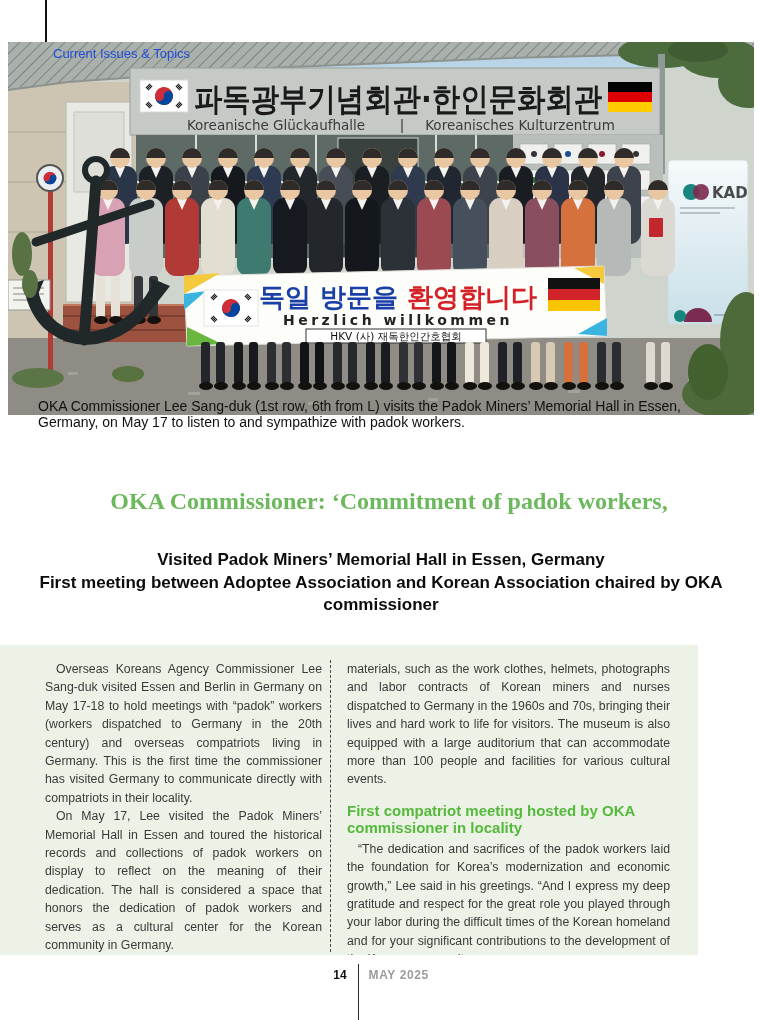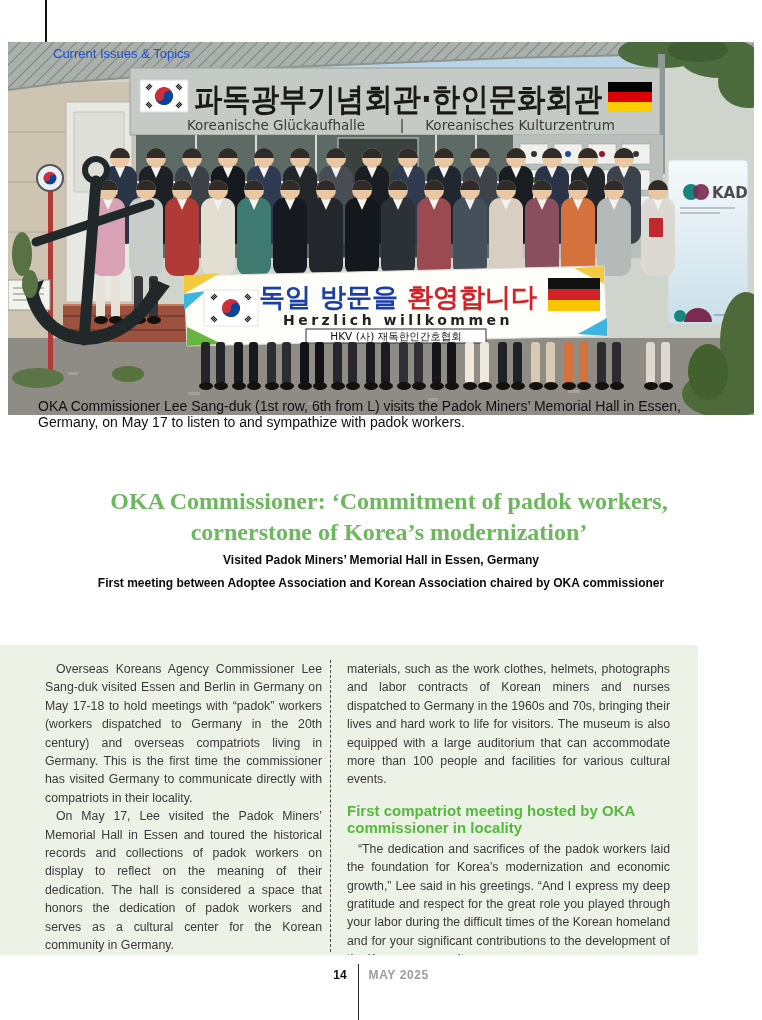--- a/index.html
+++ b/index.html
@@ -6,21 +6,21 @@
   .page{position:relative;width:762px;height:1020px;background:#ffffff;overflow:hidden;
         font-family:"Liberation Sans",sans-serif;}
   .kicker-rule{position:absolute;left:45px;top:0;width:2px;height:43px;background:#111;}
   .kicker{position:absolute;left:53px;top:46px;font-size:13px;font-weight:400;color:#1d4ed8;z-index:3;}
   .photo{position:absolute;left:8px;top:42px;width:749px;height:373px;margin:0;}
   .caption{position:absolute;left:38px;top:398px;width:705px;font-size:14px;color:#101010;margin:0;}
   .headline{position:absolute;left:0;top:478px;width:100%;text-align:center;
             font-family:"Liberation Serif",serif;font-size:24px;line-height:31px;
             color:#6cb85c;margin:8px;font-weight:700;}
   .subtitle{position:absolute;left:31px;top:549px;width:700px;text-align:center;
-            font-size:12px;line-height:22.5px;color:#0c0c0c;margin:0;font-weight:700;}
+            font-size:17px;line-height:22.5px;color:#0c0c0c;margin:0;font-weight:700;}
   .subtitle span{display:inline;}
   .article{position:absolute;left:0;top:645px;width:698px;height:310px;background:#edf2e6;
            box-sizing:border-box;padding:15px 28px 0 45px;display:flex;overflow:hidden;}
   .col-left{width:277px;flex:none;}
   .col-divider{flex:none;width:0;border-left:1px dashed #4a4a4a;margin-left:8px;margin-right:16px;height:292px;}
   .col-right{flex:1;}
   .article p{font-size:12.3px;line-height:18.4px;text-align:justify;color:#3a3a3a;margin:0;}
   .indent{text-indent:11px;}
   .subhead{font-size:15px;color:#55b93c;margin:13px 0 4px 0;font-weight:700;}
   .footer{position:absolute;top:964px;left:0;width:100%;display:flex;justify-content:center;
@@ -293,21 +293,21 @@
       <g fill="#4e6a3a">
         <ellipse cx="738" cy="300" rx="26" ry="50"></ellipse>
         <ellipse cx="718" cy="352" rx="44" ry="24"></ellipse>
         <ellipse cx="700" cy="330" rx="20" ry="28" fill="#42612f"></ellipse>
       </g>
     </svg>
   </figure>
 
   <p class="caption">OKA Commissioner Lee Sang-duk (1st row, 6th from L) visits the Padok Miners’ Memorial Hall in Essen, Germany, on May 17 to listen to and sympathize with padok workers.</p>
 
-  <h1 class="headline"><span>OKA Commissioner: ‘Commitment of padok workers,</span><br><span>cornerstone of Korea’s modernization’</span></h1>
+  <h1 class="headline"><span>OKA Commissioner: ‘Commitment of padok workers,</span><br></h1>
 
   <h2 class="subtitle"><span>Visited Padok Miners’ Memorial Hall in Essen, Germany</span><br><span>First meeting between Adoptee Association and Korean Association chaired by OKA commissioner</span></h2>
 
   <section class="article">
     <div class="col-left">
       <p class="indent">Overseas Koreans Agency Commissioner Lee Sang-duk visited Essen and Berlin in Germany on May 17-18 to hold meetings with “padok” workers (workers dispatched to Germany in the 20th century) and overseas compatriots living in Germany. This is the first time the commissioner has visited Germany to communicate directly with compatriots in their locality.</p>
       <p class="indent">On May 17, Lee visited the Padok Miners’ Memorial Hall in Essen and toured the historical records and collections of padok workers on display to reflect on the meaning of their dedication. The hall is considered a space that honors the dedication of padok workers and serves as a cultural center for the Korean community in Germany.</p>
       <p class="indent">The Padok Miners’ Memorial Hall opened in December 2009 and displays various artifacts and</p>
     </div>
     <div class="col-divider"></div>

